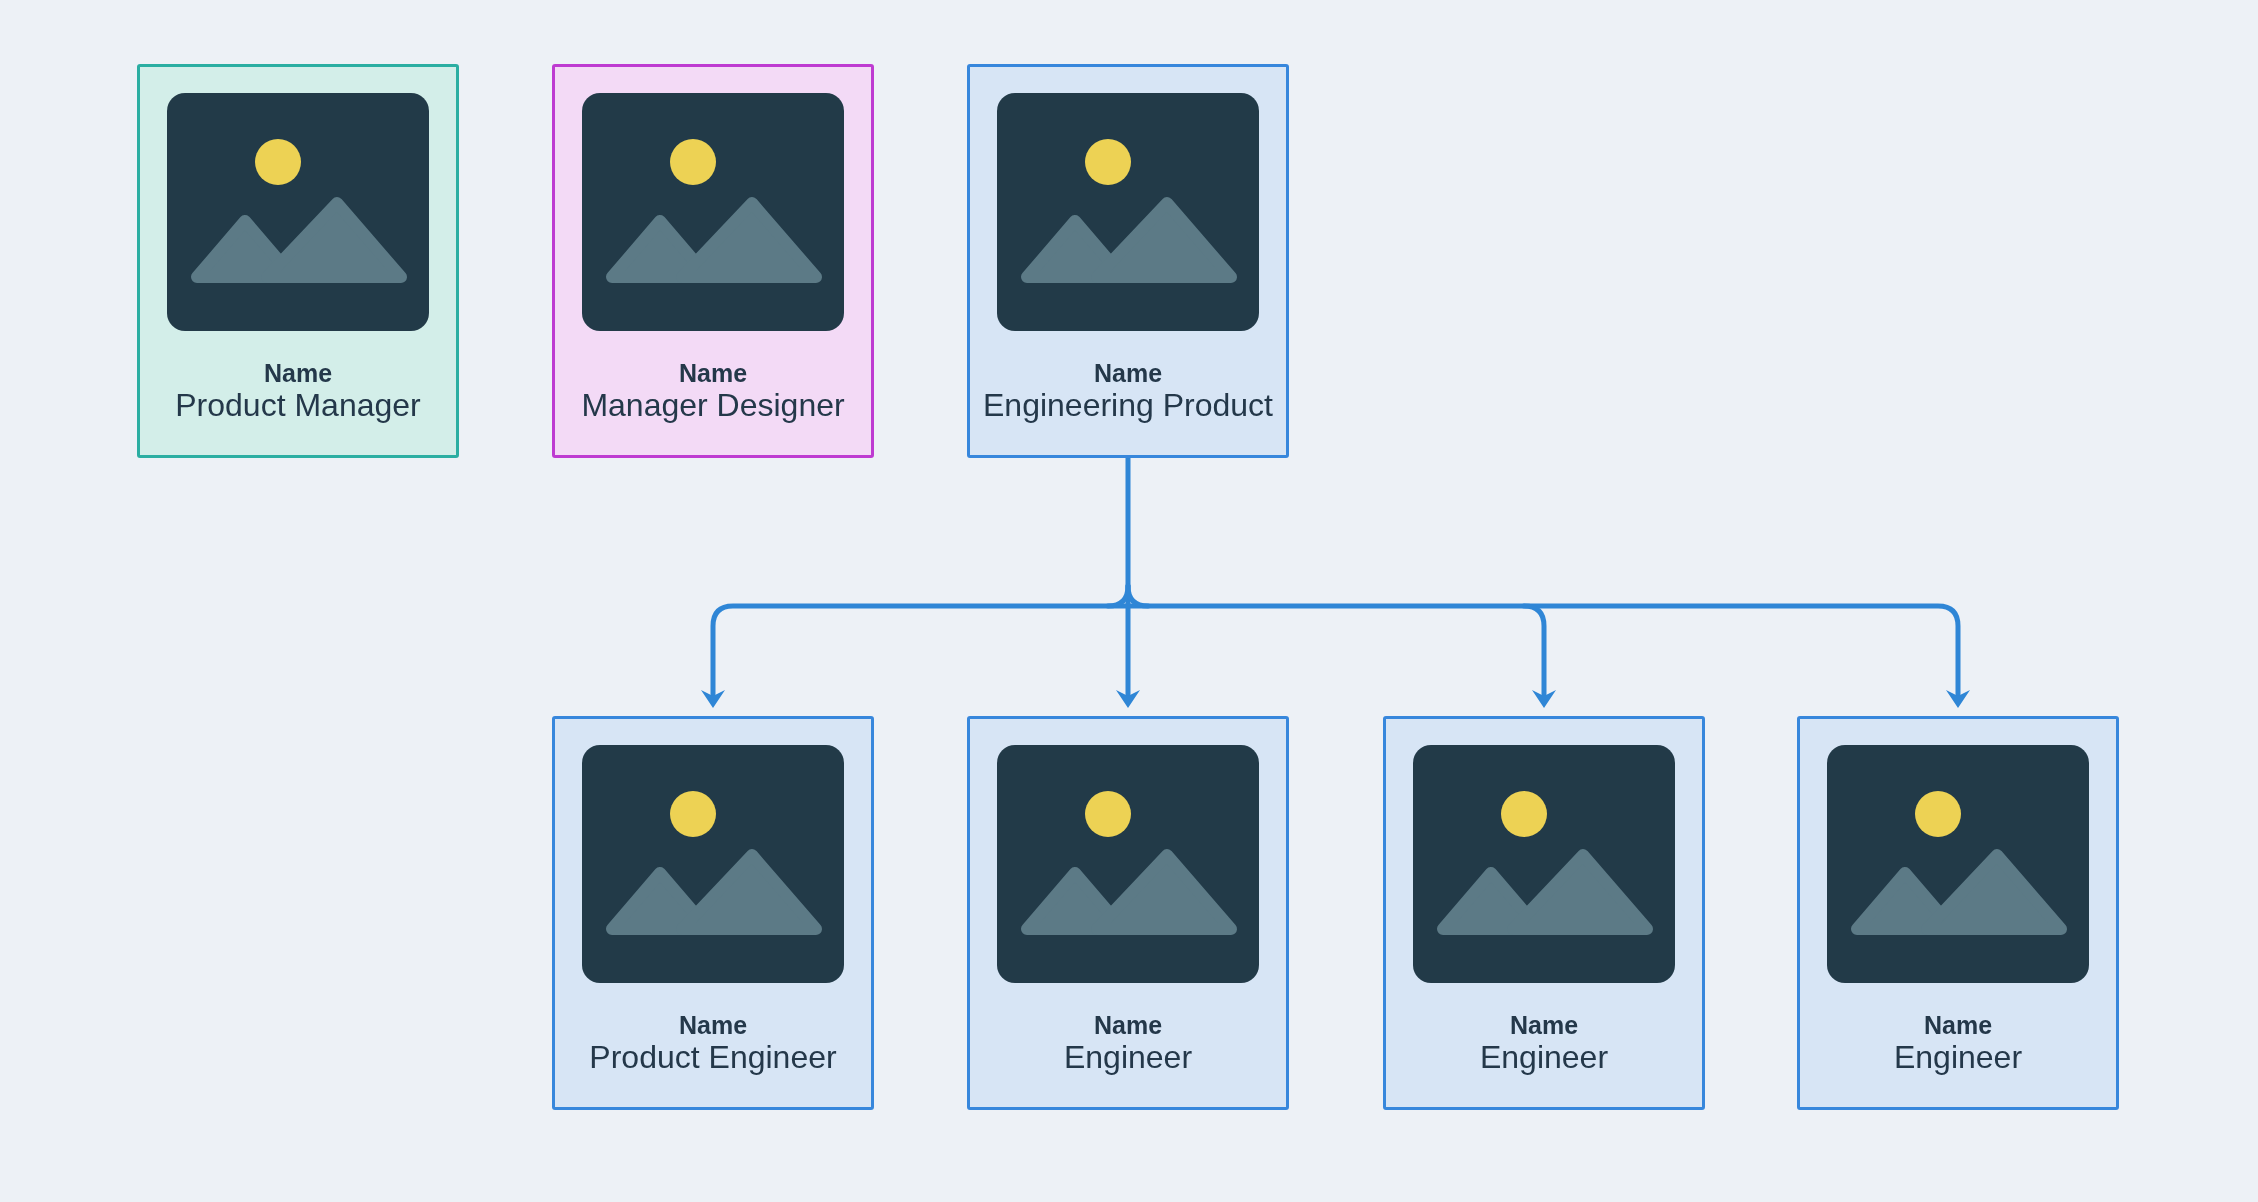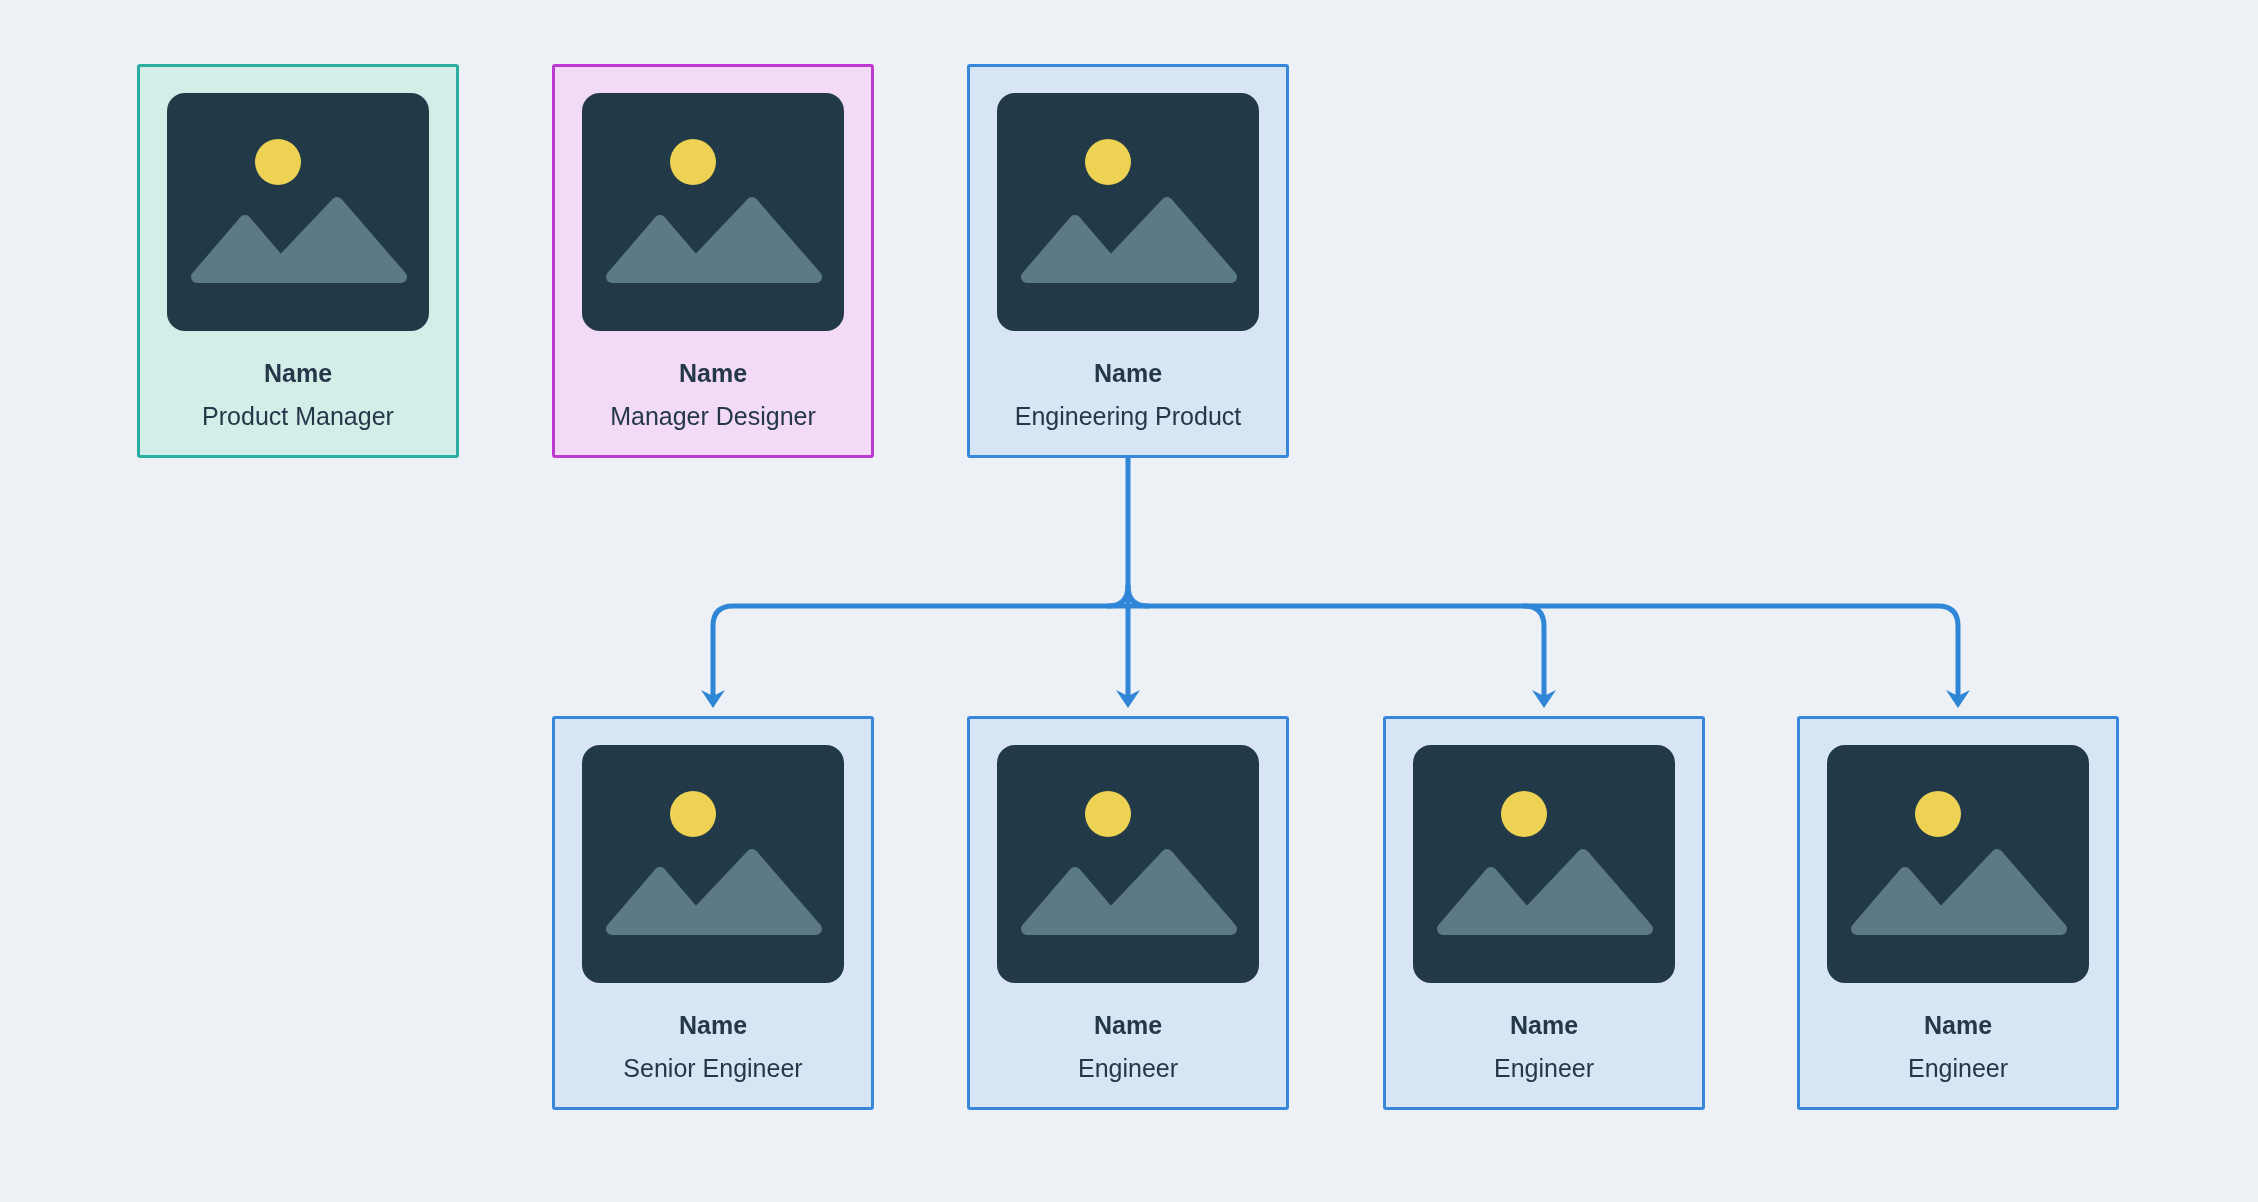--- a/index.html
+++ b/index.html
@@ -73,25 +73,25 @@
     left: 0;
     width: 100%;
     text-align: center;
     font-size: 25px;
     line-height: 26px;
     font-weight: bold;
     color: var(--text);
   }
   .role {
     position: absolute;
-    top: 336px;
+    top: 325px;
     left: 0;
     width: 100%;
     text-align: center;
-    font-size: 25px;
+    font-size: 32px;
     line-height: 26px;
     font-weight: normal;
     color: var(--text);
   }
 </style>
 </head>
 <body>
 
 <div id="canvas">
   <svg id="connectors" viewBox="0 0 2258 1202">
@@ -140,21 +140,21 @@
   </div>
     <div class="card" style="left: 552px; top: 716px; --card-border: #3787DC; --card-bg: #D7E5F5;">
     <div class="thumb">
       <svg viewBox="0 0 262 238" aria-hidden="true">
         <circle class="sun" cx="111" cy="69" r="23"></circle>
         <polygon class="mtn" points="30,184 78,128 126,184"></polygon>
         <polygon class="mtn" points="100,184 170,110 234,184"></polygon>
       </svg>
     </div>
     <div class="name">Name</div>
-    <div class="role">Senior Engineer</div>
+    <div class="role">Product Engineer</div>
   </div>
     <div class="card" style="left: 967px; top: 716px; --card-border: #3787DC; --card-bg: #D7E5F5;">
     <div class="thumb">
       <svg viewBox="0 0 262 238" aria-hidden="true">
         <circle class="sun" cx="111" cy="69" r="23"></circle>
         <polygon class="mtn" points="30,184 78,128 126,184"></polygon>
         <polygon class="mtn" points="100,184 170,110 234,184"></polygon>
       </svg>
     </div>
     <div class="name">Name</div>

